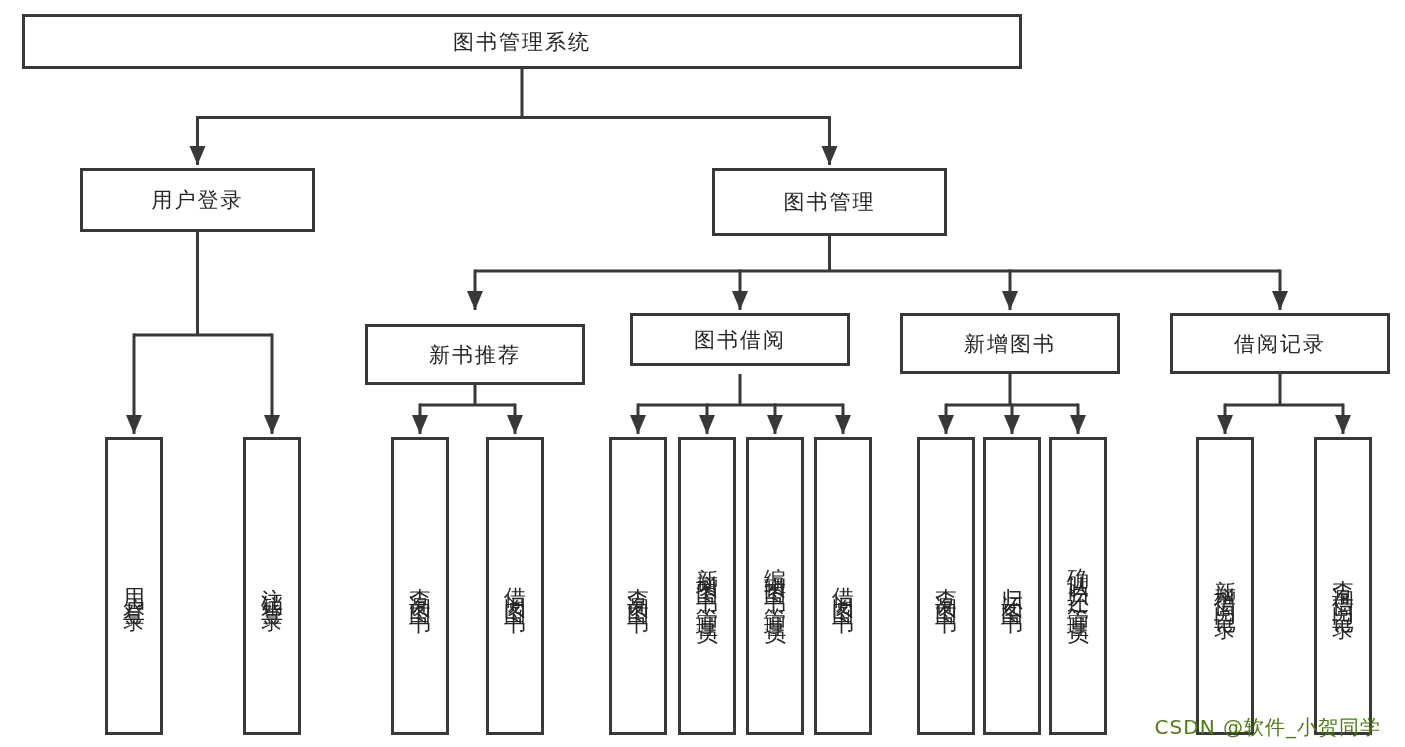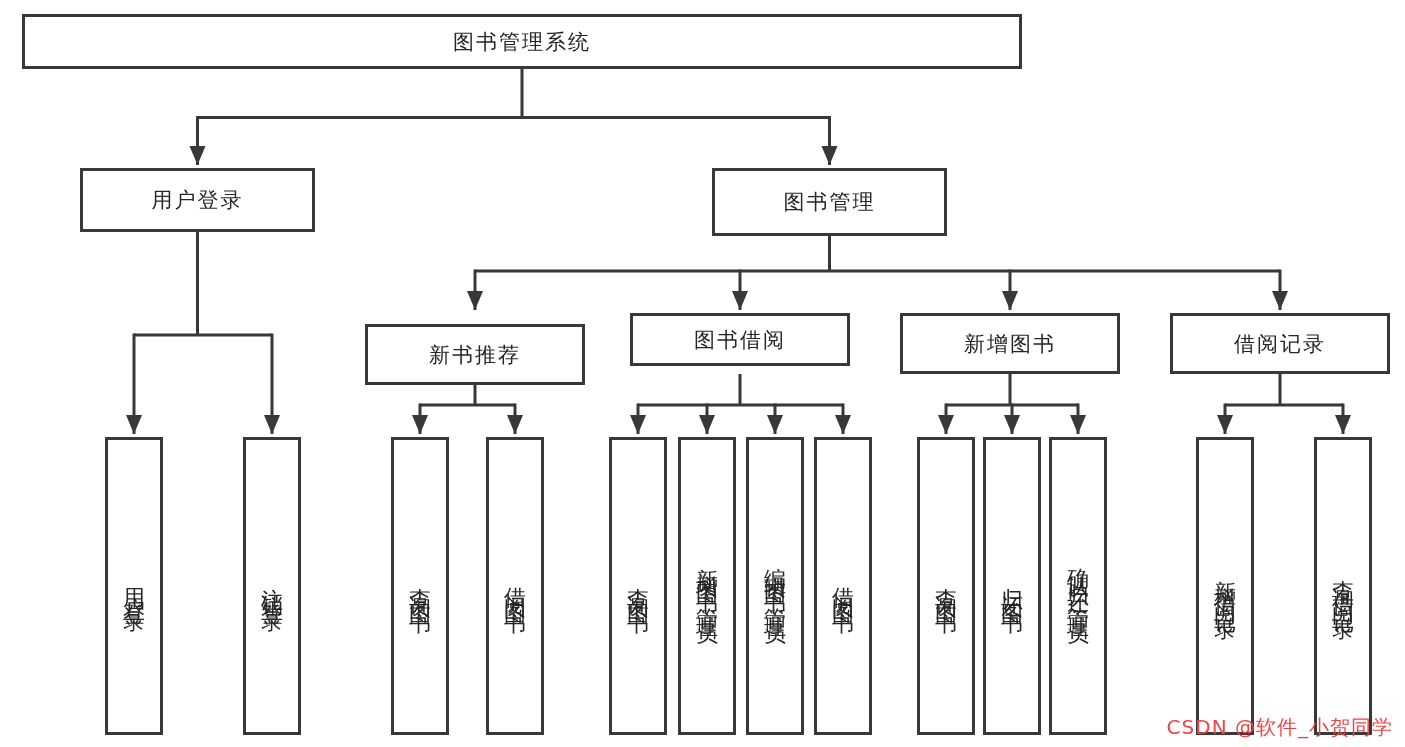--- a/index.html
+++ b/index.html
@@ -13,22 +13,22 @@
     border:3px solid #383838;background:#ffffff;color:#262626;
     display:flex;align-items:center;justify-content:center;
     z-index:2;
   }
   .box.h .lbl{font-size:21px;letter-spacing:2px;white-space:nowrap;}
   .box.v .lbl{
     writing-mode:vertical-rl;text-orientation:mixed;
     font-size:22px;line-height:1;letter-spacing:8px;white-space:nowrap;
   }
   .watermark{
-    position:absolute;right:12px;bottom:6px;z-index:5;
-    font-size:20px;color:#ef4444;letter-spacing:1px;white-space:nowrap;
+    position:absolute;right:24px;bottom:6px;z-index:5;
+    font-size:20px;color:#4d7c0f;letter-spacing:1px;white-space:nowrap;
   }
 </style>
 </head>
 <body>
 
 <div class="stage">
 
   <svg class="wires" width="1405" height="747" viewBox="0 0 1405 747">
     <defs>
       <marker id="arrow" markerUnits="userSpaceOnUse" markerWidth="24" markerHeight="22" refX="19" refY="9" orient="auto" overflow="visible">

